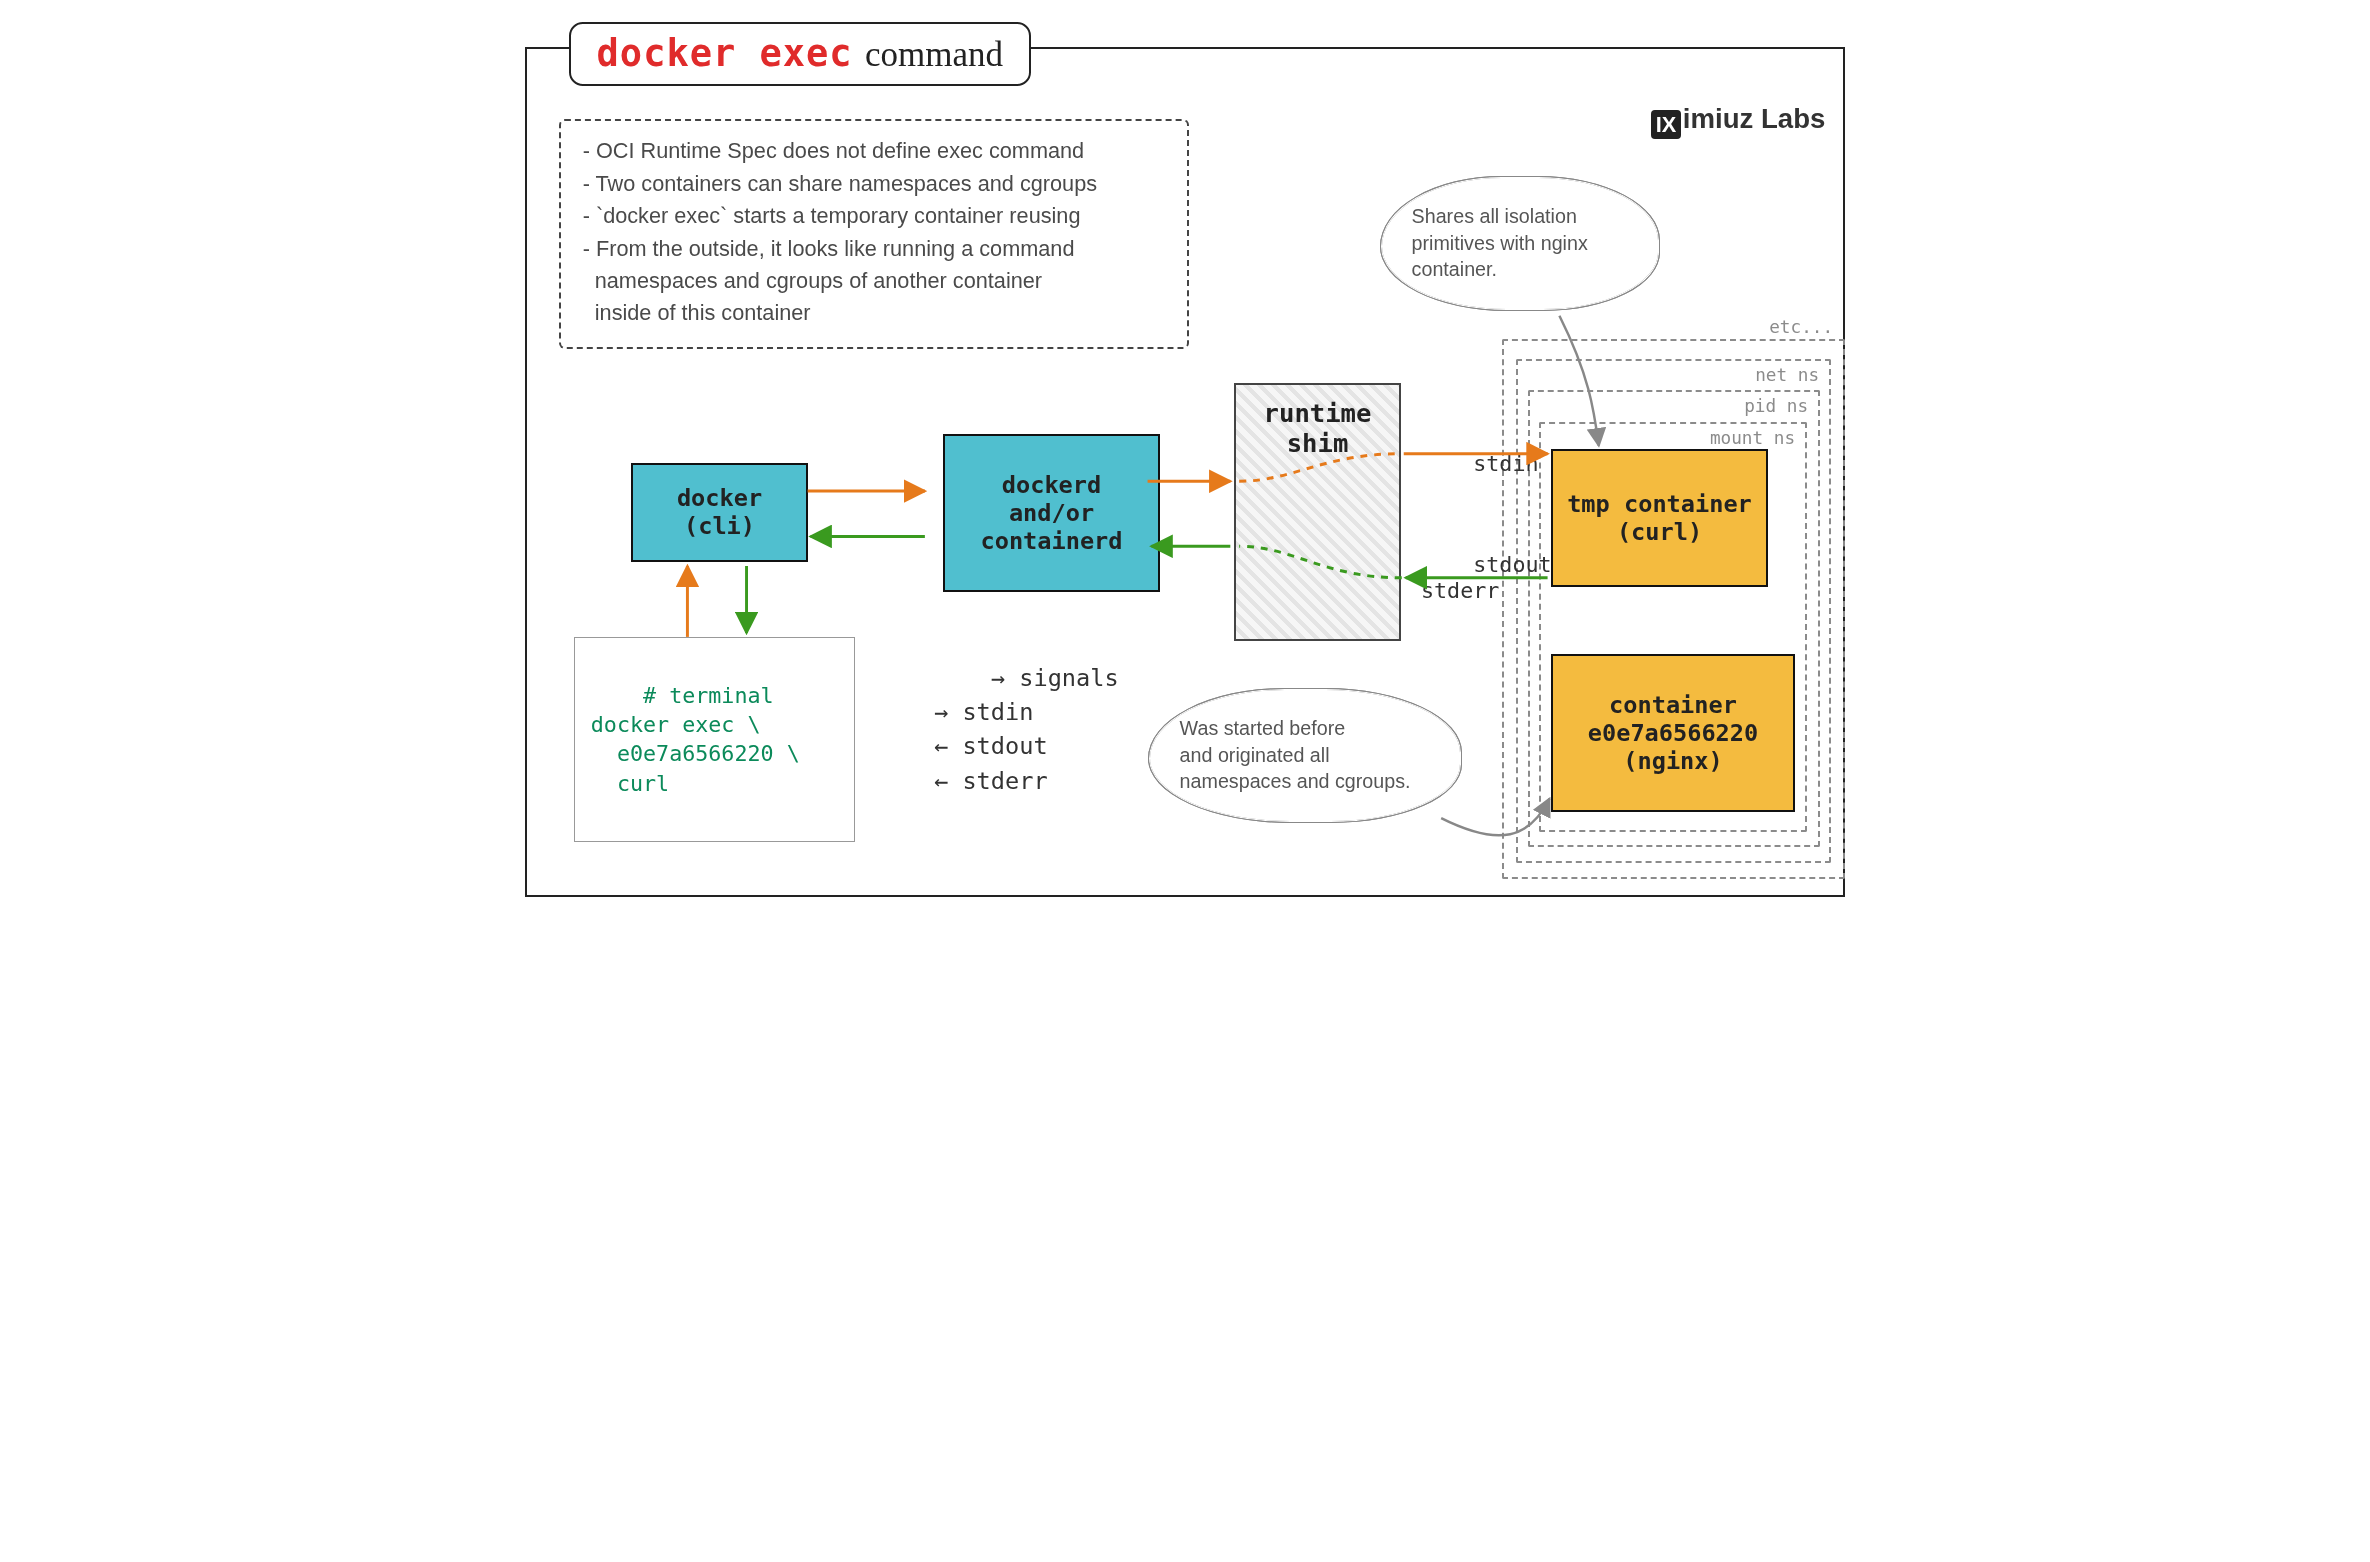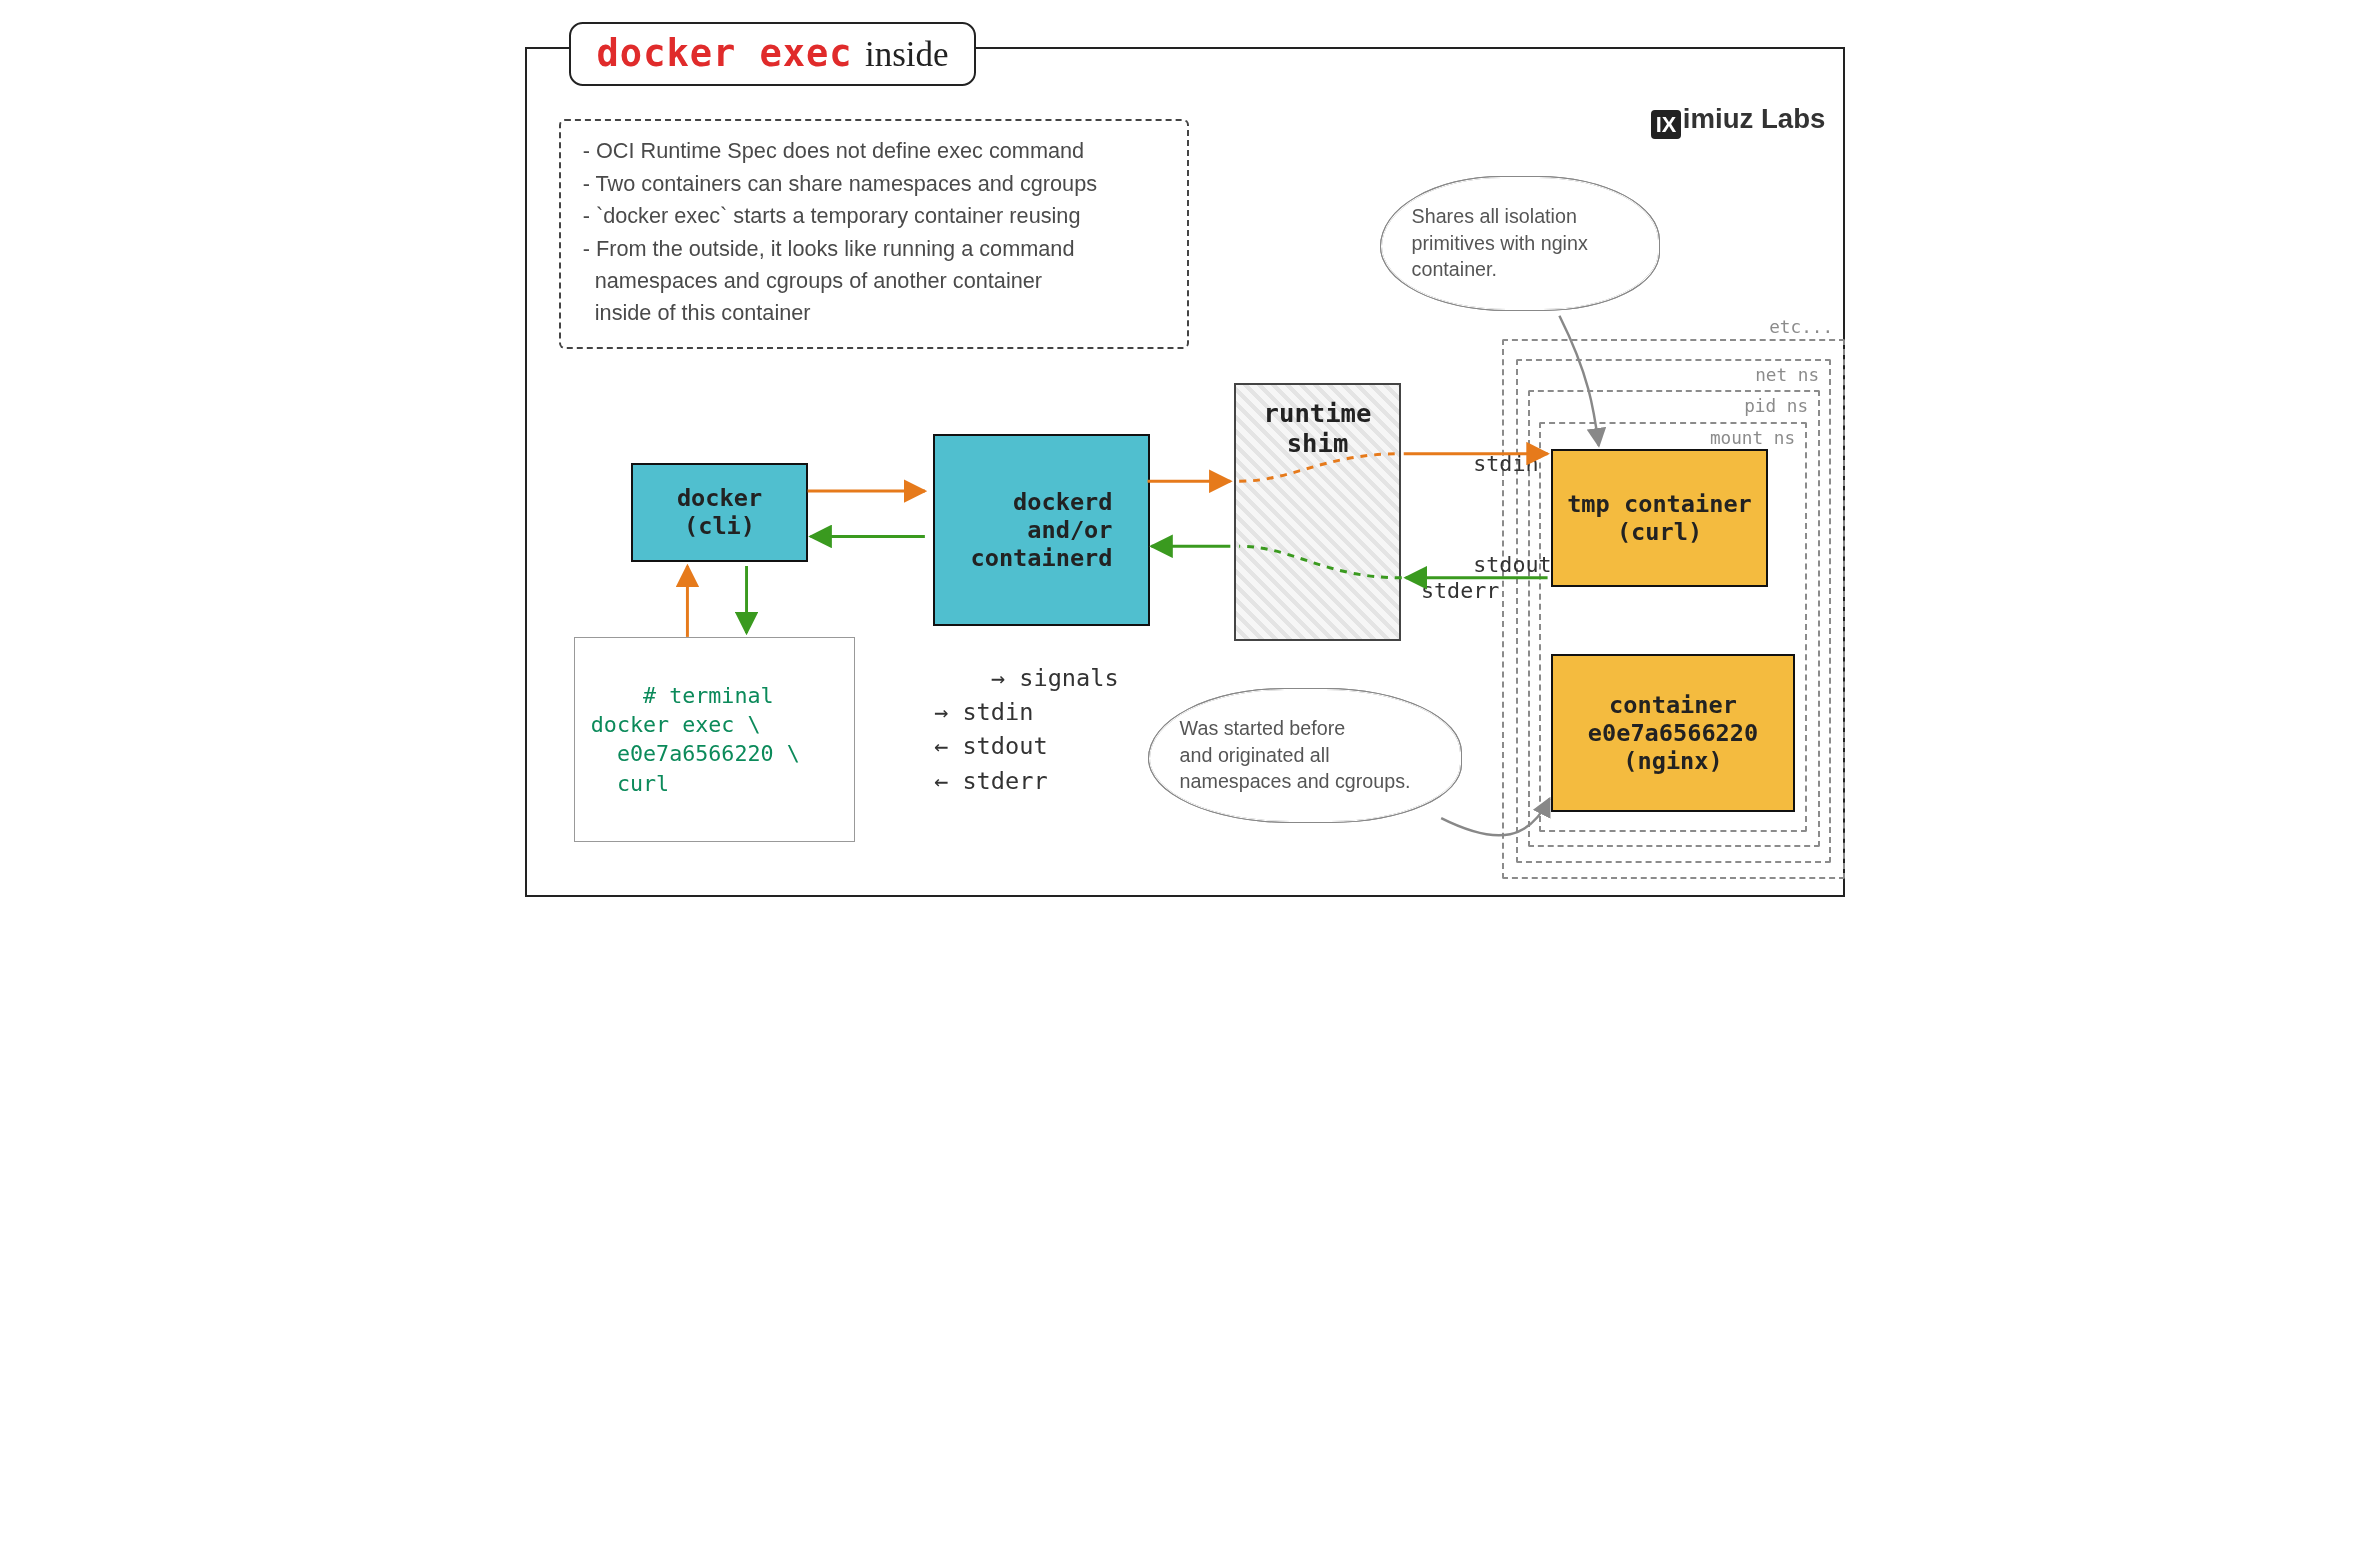--- a/index.html
+++ b/index.html
@@ -173,21 +173,21 @@
 </style>
 </head>
 <body>
 
 <div class="canvas">
 
   <div class="main-frame"></div>
 
   <div class="title-badge">
     <span class="red">docker exec</span>
-    <span class="script">inside</span>
+    <span class="script">command</span>
   </div>
 
   <div class="branding">
     <span class="icon">IX</span><span>imiuz Labs</span>
   </div>
 
   <div class="notes-box">
     <div class="item">- OCI Runtime Spec does not define exec command</div>
     <div class="item">- Two containers can share namespaces and cgroups</div>
     <div class="item">- `docker exec` starts a temporary container reusing</div>
@@ -207,21 +207,21 @@
   </div>
   <div class="ns-box" style="left:1024px; top:402px; width:268px; height:410px;">
     <span class="ns-label">mount ns</span>
   </div>
 
   <div class="box teal" style="left:116px; top:443px; width:177px; height:99px;">
     <span>docker
 (cli)</span>
   </div>
 
-  <div class="box teal" style="left:418px; top:414px; width:217px; height:192px;text-align:right;">
+  <div class="box teal" style="left:428px; top:414px; width:217px; height:158px;">
     <span>dockerd
 and/or
 containerd</span>
   </div>
 
   <div class="box hatched" style="left:719px; top:363px; width:167px; height:258px; font-size:25.6px; align-items:flex-start; padding-top:13px;">
     <span>runtime
 shim</span>
   </div>
 

